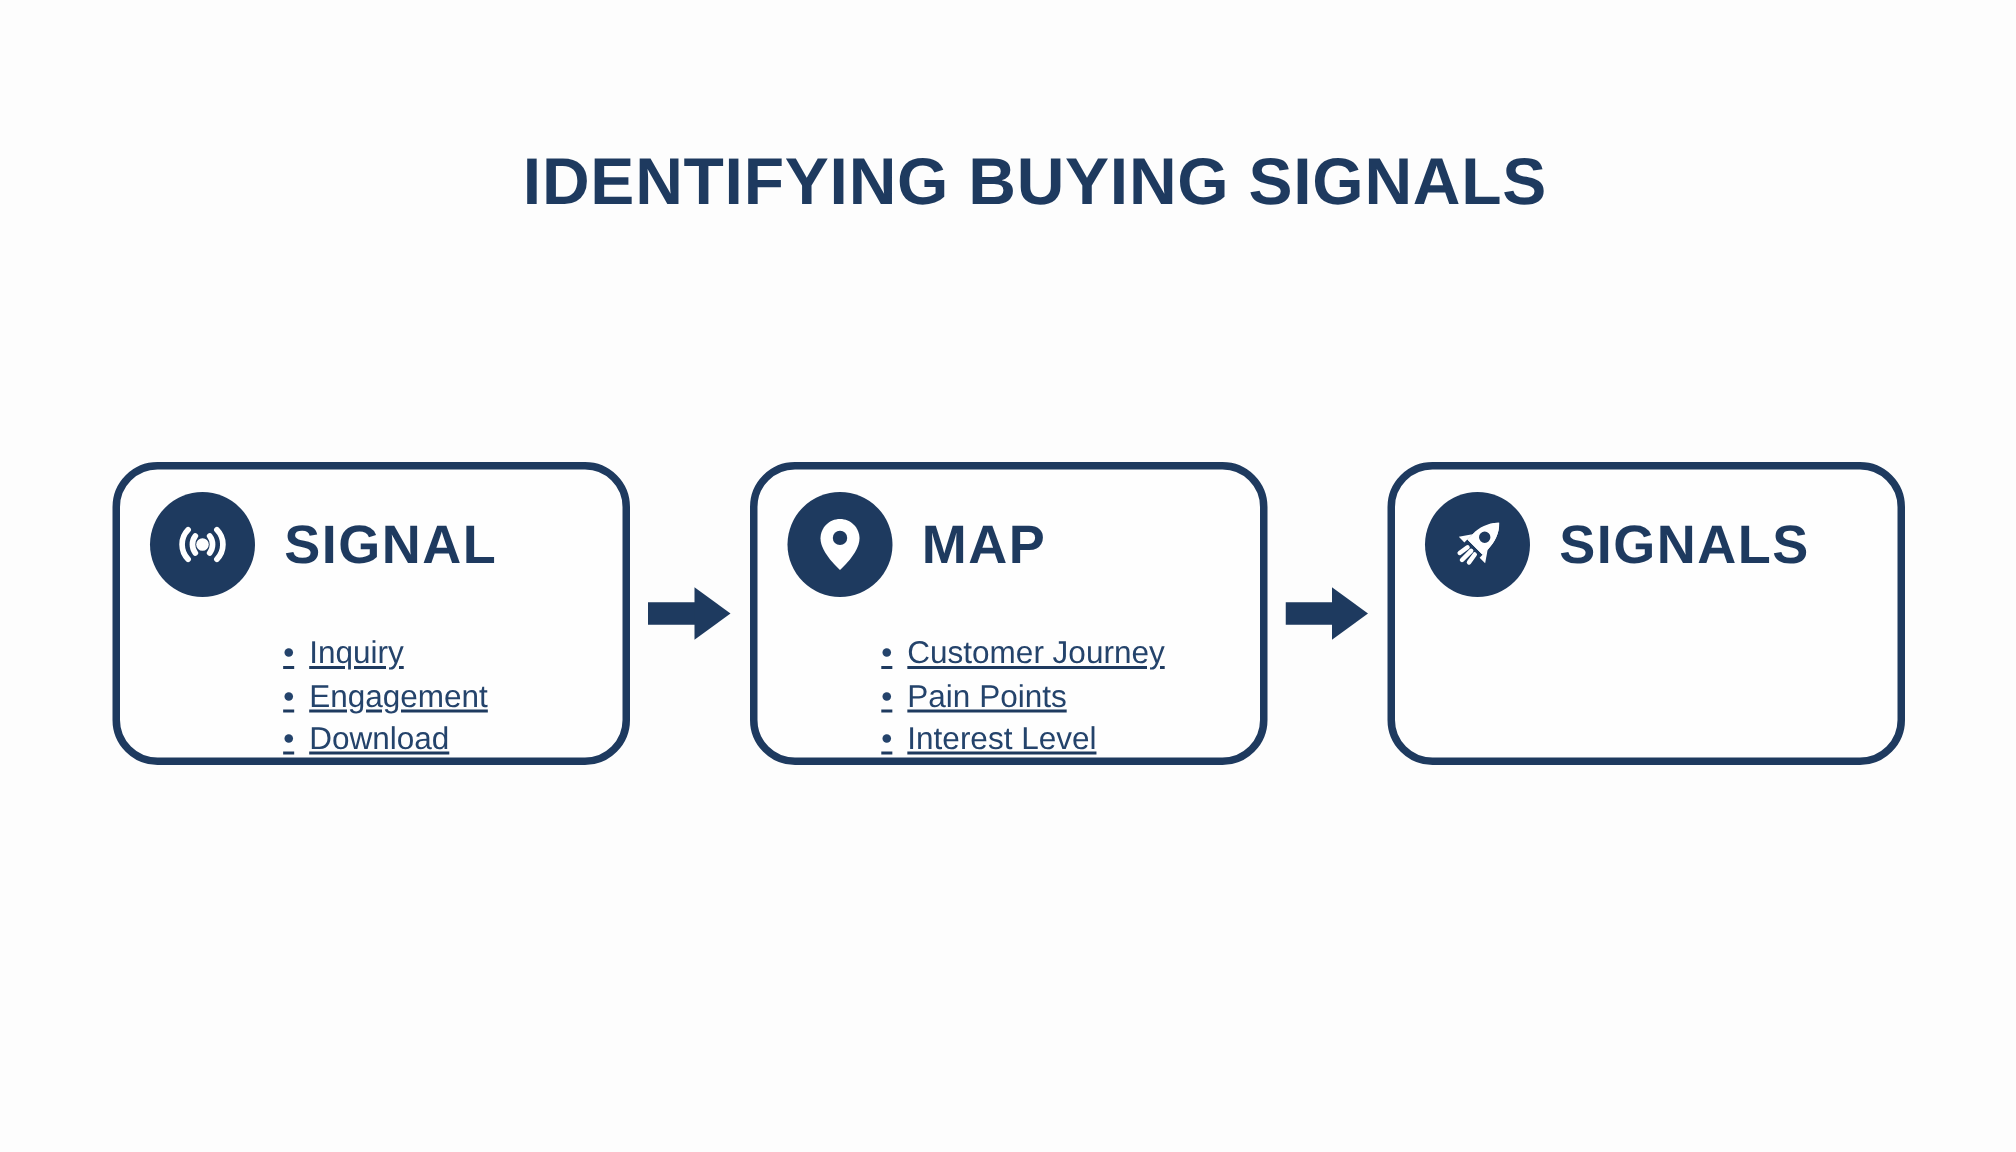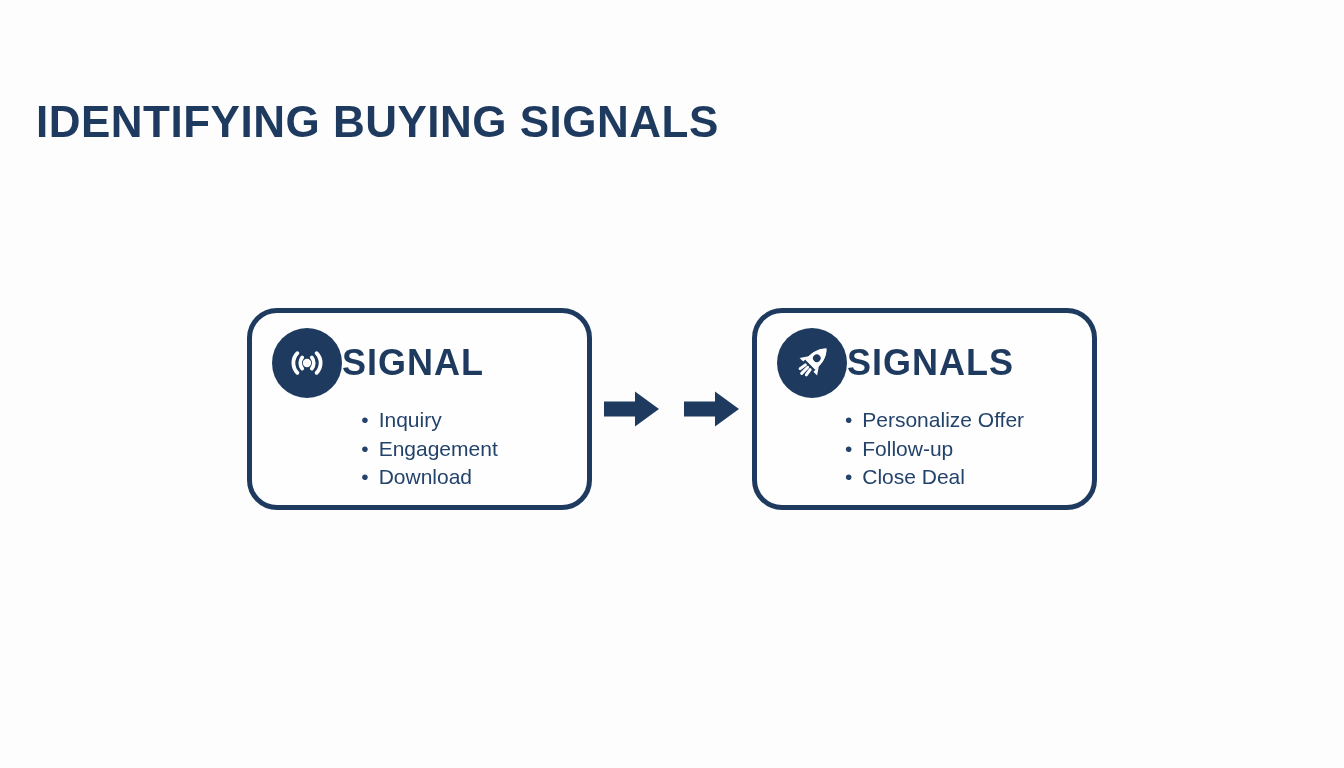--- a/index.html
+++ b/index.html
@@ -9,57 +9,59 @@
     background: var(--bg);
     font-family: "Liberation Sans", sans-serif;
     color: var(--navy);
     overflow: hidden;
   }
   .canvas { width:1344px; height:768px; position:relative; }
 
   
   .title-block {
     position:absolute; top:96px; left:0; width:100%;
+    text-align:center;
     padding-left:36px;
   }
   .title-line {
     font-size:44px; font-weight:bold; letter-spacing:0.5px;
     line-height:52px; color:var(--navy);
   }
 
   
   .flow-row {
     position:absolute; top:308px; left:0; width:100%;
     display:flex; justify-content:center; align-items:center;
   }
   .step-card {
     width:345px; height:202px;
     border:5px solid var(--navy); border-radius:30px;
     background:#fefefe;
     padding:15px 18px 10px 18px;
     display:flex; flex-direction:column;
   }
   .step-header {
-    display:flex; align-items:center; margin-left:2px;text-align:right;
+    display:flex; align-items:center; gap:20px; margin-left:2px;text-align:right;
   }
   .icon-circle {
     width:70px; height:70px; border-radius:50%;
     background:var(--navy); flex:0 0 auto;
     display:flex; align-items:center; justify-content:center;
   }
   .icon-circle svg { width:48px; height:48px; display:block; }
   .step-title {
     font-size:36px; font-weight:bold; letter-spacing:1px;
     color:var(--navy);
   }
   .bullet-list {
     list-style:none;
-    margin:8px auto 0 auto;
+    margin:24px auto 0 auto;
     width:-moz-fit-content; width:fit-content;
     transform:translateX(10px);
+    text-decoration:underline;
   }
   .bullet-list li {
     font-size:21px; line-height:28.5px; color:var(--text);
     white-space:nowrap;
   }
   .bullet-list li::before {
     content:"\2022"; margin-right:10px; color:var(--text);
   }
 
   .connector {
@@ -99,20 +101,36 @@
       </ul>
     </div>
 
     <div class="connector">
       <svg width="56" height="40" viewBox="0 0 56 40">
         <rect x="0" y="12.5" width="33" height="15" fill="#1e3a5f"></rect>
         <polygon points="31,2.5 55,20 31,37.5" fill="#1e3a5f"></polygon>
       </svg>
     </div>
 
+    <div class="step-card">
+      <div class="step-header">
+        <span class="icon-circle">
+          <svg viewBox="0 0 24 24">
+            <path d="M12 3.5 C8.4 3.5 5.5 6.4 5.5 10 C5.5 14.8 12 20.5 12 20.5 C12 20.5 18.5 14.8 18.5 10 C18.5 6.4 15.6 3.5 12 3.5 Z" fill="#ffffff"></path>
+            <circle cx="12" cy="9.8" r="2.4" fill="#1e3a5f"></circle>
+          </svg>
+        </span>
+        <span class="step-title">MAP</span>
+      </div>
+      <ul class="bullet-list">
+        <li>Customer Journey</li>
+        <li>Pain Points</li>
+        <li>Interest Level</li>
+      </ul>
+    </div>
 
     <div class="connector">
       <svg width="56" height="40" viewBox="0 0 56 40">
         <rect x="0" y="12.5" width="33" height="15" fill="#1e3a5f"></rect>
         <polygon points="31,2.5 55,20 31,37.5" fill="#1e3a5f"></polygon>
       </svg>
     </div>
 
     <div class="step-card">
       <div class="step-header">
@@ -125,21 +143,16 @@
               <path d="M8.4 10.8 L5.8 14.6 L8.4 14.6 Z" fill="#ffffff"></path>
               <path d="M15.6 10.8 L18.2 14.6 L15.6 14.6 Z" fill="#ffffff"></path>
               <path d="M10.3 15 L9.8 18.2" stroke="#ffffff" stroke-width="1.5" stroke-linecap="round"></path>
               <path d="M12 15 L12 19.3" stroke="#ffffff" stroke-width="1.5" stroke-linecap="round"></path>
               <path d="M13.7 15 L14.2 18.2" stroke="#ffffff" stroke-width="1.5" stroke-linecap="round"></path>
             </g>
           </svg>
         </span>
         <span class="step-title">SIGNALS</span>
       </div>
-      <ul class="bullet-list">
-        <li>Personalize Offer</li>
-        <li>Follow-up</li>
-        <li>Close Deal</li>
-      </ul>
     </div>
 
   </div>
 </div>
 
 </body></html>

